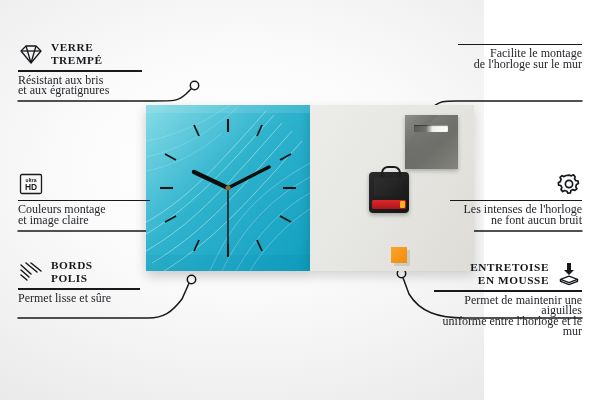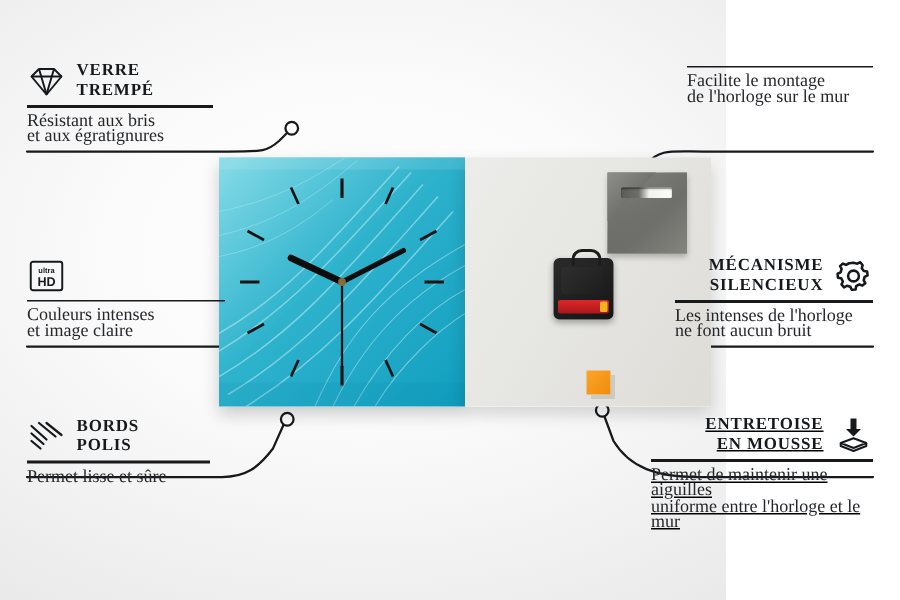--- a/index.html
+++ b/index.html
@@ -28,21 +28,21 @@
     white-space:pre-line;
   }
   .feat.left .title{text-align:left;}
   .feat.right .title{text-align:right;}
   .rule{height:1.4px;background:#17191b;margin-top:3px;}
   .sub{
     font-family:"Liberation Serif", serif;
     font-size:12px;line-height:10.4px;color:#24262a;
     margin-top:3px;white-space:pre-line;
   }
-  .feat.right .sub{}
+  .feat.right .sub{text-align:right;}
   .ico{width:26px;height:26px;flex:0 0 26px;display:block;}
 
   
   #clock-panel{
     position:absolute;left:146px;top:105px;width:164px;height:166px;
     background:
       linear-gradient(128deg,#7fd8e4 0%,#3fbcd3 26%,#1fa8c6 52%,#2fb4cd 74%,#17a3c2 100%);
     box-shadow:0 5px 11px rgba(0,0,0,.20);
     overflow:hidden;
   }
@@ -205,25 +205,25 @@
 
   <div class="feat left" style="left:18px;top:171px;width:132px;">
     <div class="head">
       <svg class="ico" viewBox="0 0 26 26">
         <rect x="2.5" y="3.5" width="21" height="19" rx="1.5" fill="none" stroke="#16191c" stroke-width="1.3"></rect>
         <text x="13" y="11.2" font-family="Liberation Sans, sans-serif" font-size="5" font-weight="bold" text-anchor="middle" fill="#16191c">ultra</text>
         <text x="13" y="19.4" font-family="Liberation Sans, sans-serif" font-size="8.4" font-weight="bold" text-anchor="middle" fill="#16191c">HD</text>
       </svg>
     </div>
     <div class="rule"></div>
-    <div class="sub">Couleurs intenses
+    <div class="sub">Couleurs montage
 et image claire</div>
   </div>
 
-  <div class="feat left" style="left:18px;top:278px;width:122px;">
+  <div class="feat left" style="left:18px;top:259px;width:122px;">
     <div class="head">
       <svg class="ico" viewBox="0 0 26 26">
         <g stroke="#16191c" stroke-width="1.5" stroke-linecap="round">
           <line x1="3" y1="6" x2="13" y2="15"></line>
           <line x1="3" y1="11" x2="11" y2="18"></line>
           <line x1="3" y1="16" x2="9" y2="21"></line>
           <line x1="8" y1="4" x2="19" y2="13"></line>
           <line x1="13" y1="4" x2="23" y2="12"></line>
         </g>
       </svg>
@@ -235,35 +235,33 @@
   </div>
 
   <div class="feat right" style="left:458px;top:41px;width:124px;">
     <div class="rule"></div>
     <div class="sub">Facilite le montage
 de l'horloge sur le mur</div>
   </div>
 
   <div class="feat right" style="left:450px;top:171px;width:132px;">
     <div class="head">
-      <div class="title">MÉCANISME
-SILENCIEUX</div>
       <svg class="ico" viewBox="0 0 26 26">
         <g fill="none" stroke="#16191c" stroke-width="1.7" stroke-linecap="round" stroke-linejoin="round">
           <path d="M13,4.2 l2.6,.6 1.9,-1.0 1.6,2.0 -0.6,2.0 1.4,1.9 2.2,.3 .3,2.6 -2.0,1.0 -0.6,2.3 1.1,1.9 -2.0,1.6 -2.0,-0.8 -2.1,1.2 -0.4,2.2 -2.6,.2 -0.9,-2.0 -2.3,-0.7 -1.9,1.1 -1.7,-2.0 .9,-2.0 -1.1,-2.1 -2.2,-0.4 -0.2,-2.6 2.0,-0.9 .7,-2.3 -1.1,-1.9 2.0,-1.7 2.0,.9 2.1,-1.1 Z"></path>
           <circle cx="13" cy="13" r="3.6"></circle>
         </g>
       </svg>
     </div>
     <div class="rule"></div>
     <div class="sub">Les intenses de l'horloge
 ne font aucun bruit</div>
   </div>
 
-  <div class="feat right" style="left:434px;top:277px;width:148px;text-decoration:underline;">
+  <div class="feat right" style="left:434px;top:261px;width:148px;">
     <div class="head">
       <div class="title">ENTRETOISE
 EN MOUSSE</div>
       <svg class="ico" viewBox="0 0 26 26">
         <g fill="none" stroke="#16191c" stroke-width="1.4" stroke-linejoin="round">
           <path d="M11,2 h4 v7 h3 l-5,5 -5,-5 h3 Z" fill="#16191c" stroke="none"></path>
           <path d="M13,15.2 L21.5,18.4 L13,21.6 L4.5,18.4 Z"></path>
           <path d="M4.5,18.4 v2.0 L13,23.6 L21.5,20.4 v-2.0"></path>
         </g>
       </svg>

